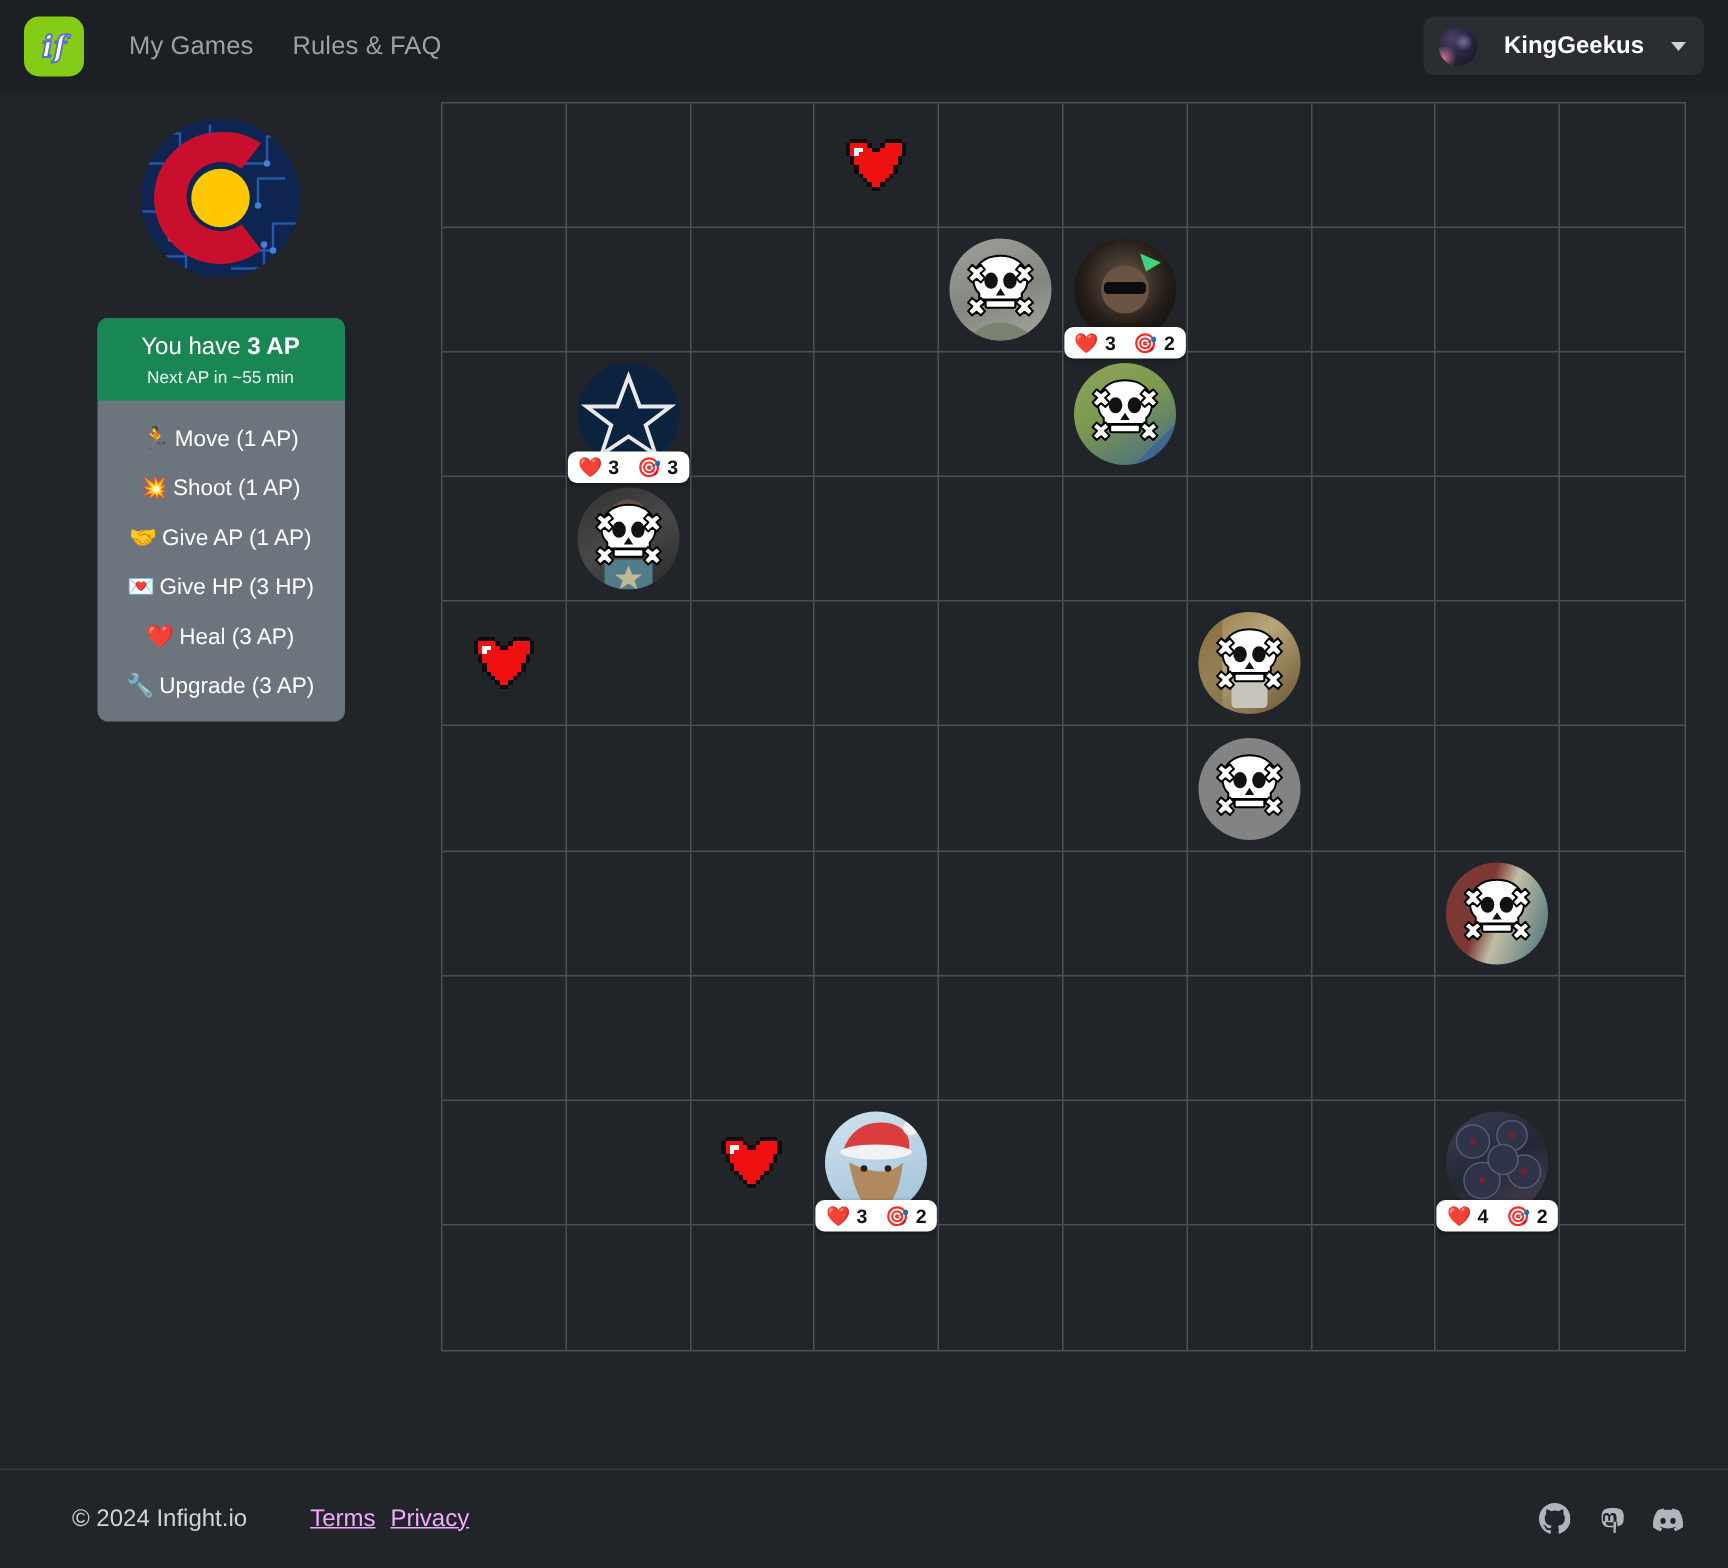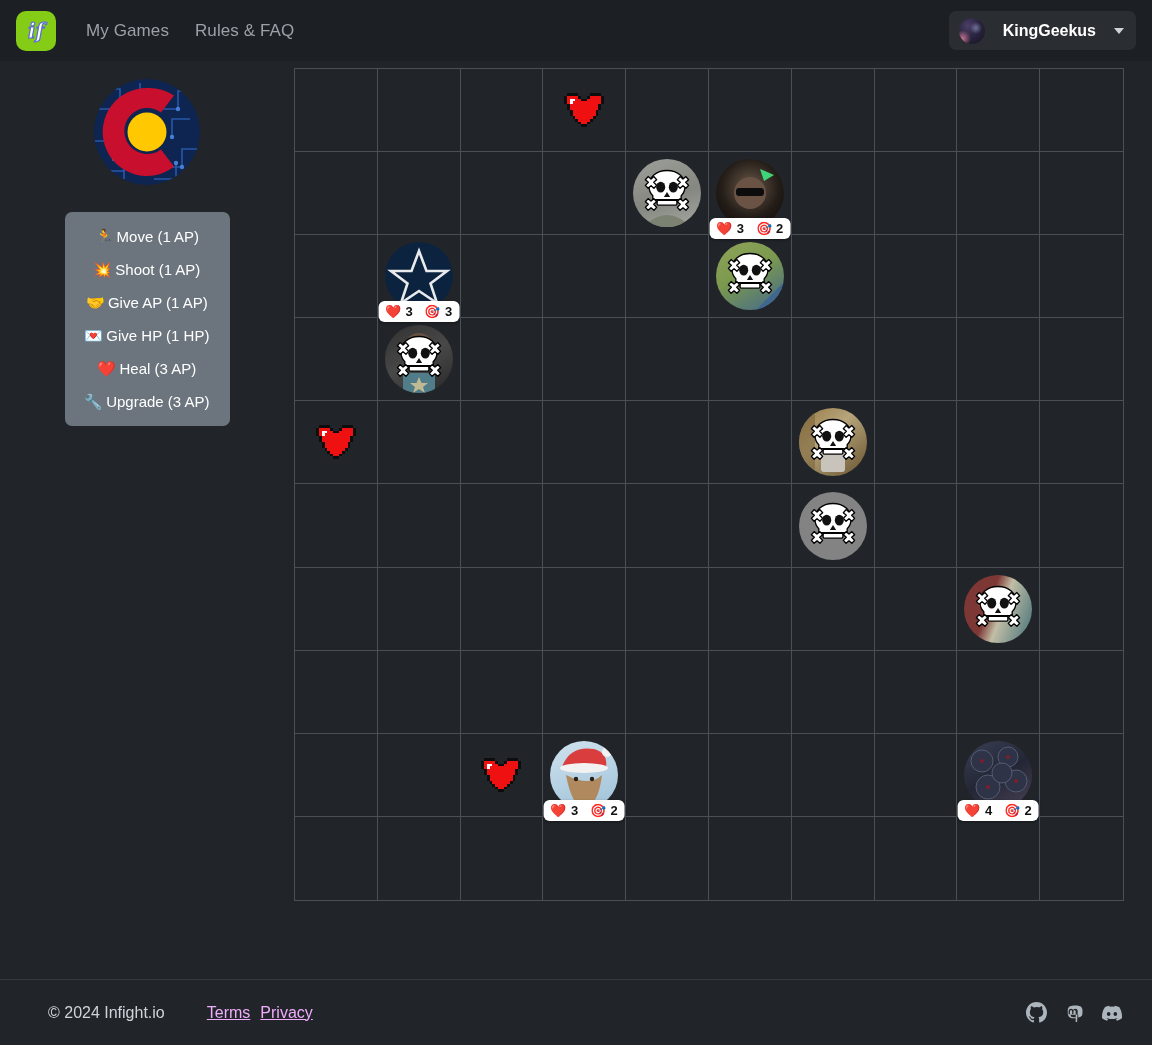--- a/index.html
+++ b/index.html
@@ -231,32 +231,36 @@
               <circle cx="50" cy="86" r="2.2"></circle>
                 <circle cx="82" cy="84" r="2.2"></circle>
             </g>
             <path d="M53 9 a44 44 0 1 0 27 78.5 l-13 -17 a23 23 0 1 1 0 -37 l13 -17 A43.8 43.8 0 0 0 53 9 Z" fill="#c8102e"></path>
             <circle cx="53" cy="53" r="19.5" fill="#ffc800"></circle>
           </g>
         </svg>
       </div>
 
       <div class="action-panel">
+        <div class="ap-header">
+          <div class="ap-have"><span>You have </span><b>3 AP</b></div>
+          <div class="ap-next">Next AP in ~55 min</div>
+        </div>
         <div class="ap-list">
           <div class="ap-item">
             <span class="emoji">🏃</span><span>Move (1 AP)</span>
           </div>
           <div class="ap-item">
             <span class="emoji">💥</span><span>Shoot (1 AP)</span>
           </div>
           <div class="ap-item">
             <span class="emoji">🤝</span><span>Give AP (1 AP)</span>
           </div>
           <div class="ap-item">
-            <span class="emoji">💌</span><span>Give HP (1 HP)</span>
+            <span class="emoji">💌</span><span>Give HP (3 HP)</span>
           </div>
           <div class="ap-item">
             <span class="emoji">❤️</span><span>Heal (3 AP)</span>
           </div>
           <div class="ap-item">
             <span class="emoji">🔧</span><span>Upgrade (3 AP)</span>
           </div>
         </div>
       </div>
 

